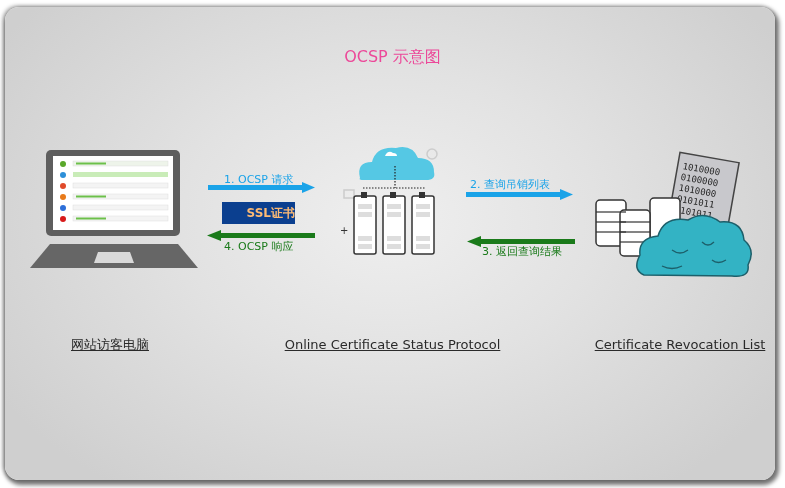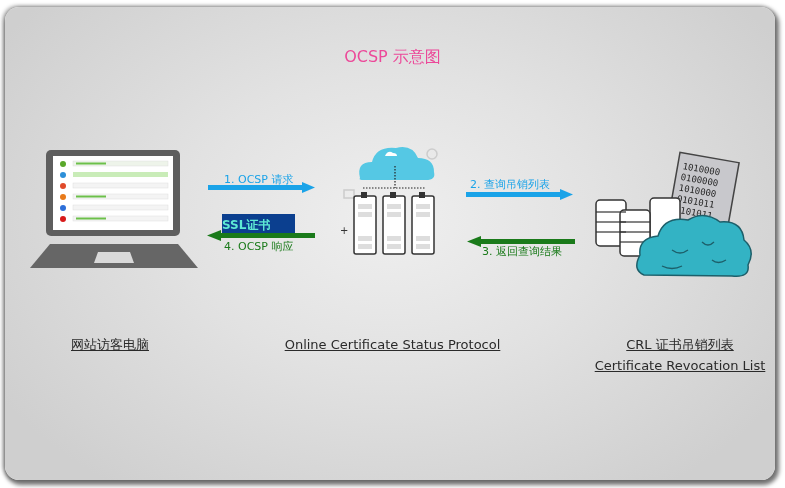--- a/index.html
+++ b/index.html
@@ -6,22 +6,22 @@
   body { width:785px; height:488px; background:#ffffff; position:relative; overflow:hidden;
          font-family:"DejaVu Sans","Liberation Sans",sans-serif; }
   .frame { position:absolute; left:5px; top:7px; width:770px; height:473px; border-radius:14px;
            background: radial-gradient(ellipse 60% 70% at 50% 45%, #efefef 0%, #e2e2e2 45%, #cfcfcf 100%);
            box-shadow: 2px 3px 4px 2px rgba(0,0,0,0.55), -2px -1px 4px rgba(0,0,0,0.35); }
   .title { position:absolute; left:0; width:100%; top:47px; text-align:center; font-size:16px; color:#ec4899; }
   .label { position:absolute; text-align:center; font-size:13px; color:#2a2a2a; line-height:21px;text-decoration:underline; }
   .arrow-label { position:absolute; font-size:11px; white-space:nowrap; }
   .blue { color:#1aa3e8; }
   .green { color:#1a7a1a; }
-  .ssl { position:absolute; left:222px; top:214px; width:73px; height:22px; background:#0b3f8f;
-         color:#5eead4; font-weight:bold; font-size:12px; text-align:left; line-height:22px; }
+  .ssl { position:absolute; left:222px; top:202px; width:73px; height:22px; background:#0b3f8f;
+         color:#fdba74; font-weight:bold; font-size:12px; text-align:right; line-height:22px; }
   svg { position:absolute; }
 </style>
 </head>
 <body>
 
 <div class="frame"></div>
 
 <div class="title">OCSP 示意图</div>
 
 <svg style="left:28px;top:148px" width="172" height="122" viewBox="0 0 172 122">
@@ -134,15 +134,14 @@
   <path d="M80,100 q8,6 16,0 M110,92 q6,6 12,0 M70,116 q10,5 20,0 M120,110 q6,5 14,0" fill="none" stroke="#1d5f6a" stroke-width="1.3"></path>
 </svg>
 
 <div class="label" style="left:40px;top:334px;width:140px">网站访客电脑</div>
 
 <div class="label" style="left:270px;top:334px;width:245px">
   <div>Online Certificate Status Protocol</div>
 </div>
 
 <div class="label" style="left:580px;top:334px;width:200px">
-  <div>CRL 证书吊销列表</div>
   <div>Certificate Revocation List</div>
 </div>
 
 </body></html>

